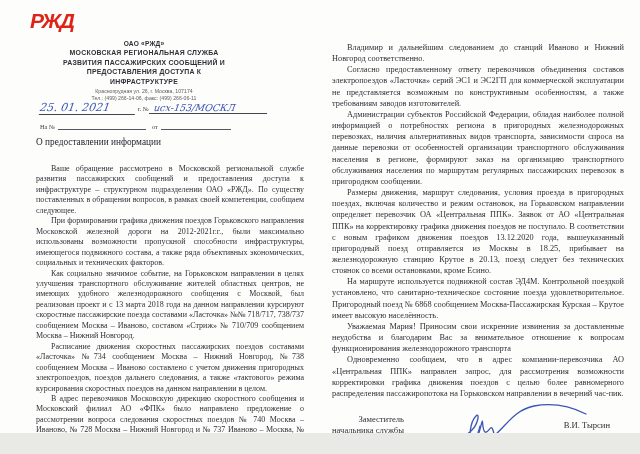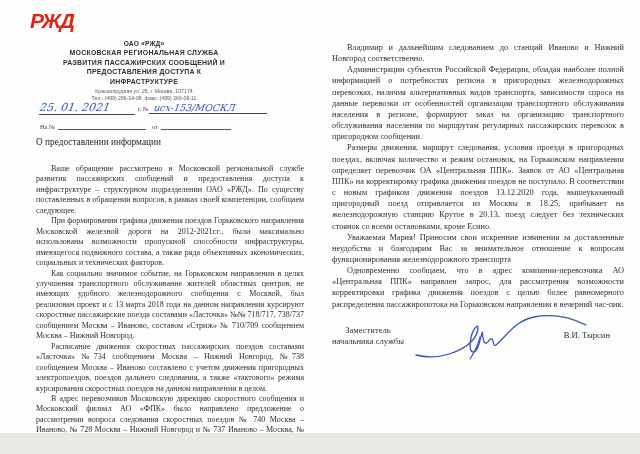--- a/index.html
+++ b/index.html
@@ -31,21 +31,21 @@
   .subject{position:absolute;left:36px;top:137px;font-size:9.3px;color:#24242e;}
 
   
   .col{position:absolute;text-align:justify;}
   .col p{margin:0;text-indent:15px;}
   .col-left{left:36px;top:164px;width:268px;font-size:8px;line-height:10.45px;}
   .col-right{left:332px;top:22px;width:292px;font-size:8.3px;line-height:11.15px;margin-top:20px;}
 
   
   .sig-row{position:relative;display:flex;justify-content:space-between;
-           margin-top:15px;font-size:8.6px;line-height:11px;text-align:center;}
+           margin-top:15px;font-size:8.6px;line-height:11px;text-align:right;}
   .sig-name{align-self:center;margin-right:14px;}
   .sig-svg{position:absolute;left:78px;top:-14px;pointer-events:none;}
 </style>
 </head>
 <body>
 
 <div class="page">
 
   <div class="logo">
     <svg width="58" height="26" viewBox="0 0 58 26">
@@ -82,22 +82,24 @@
   <div class="col col-left">
     <p>Ваше обращение рассмотрено в Московской региональной службе развития пассажирских сообщений и предоставления доступа к инфраструктуре – структурном подразделении ОАО «РЖД». По существу поставленных в обращении вопросов, в рамках своей компетенции, сообщаем следующее.</p>
     <p>При формировании графика движения поездов Горьковского направления Московской железной дороги на 2012-2021г.г., были максимально использованы возможности пропускной способности инфраструктуры, имеющегося подвижного состава, а также ряда объективных экономических, социальных и технических факторов.</p>
     <p>Как социально значимое событие, на Горьковском направлении в целях улучшения транспортного обслуживание жителей областных центров, не имеющих удобного железнодорожного сообщения с Москвой, был реализован проект и с 13 марта 2018 года на данном направлении курсируют скоростные пассажирские поезда составами «Ласточка» №№ 718/717, 738/737 сообщением Москва – Иваново, составом «Стриж» № 710/709 сообщением Москва – Нижний Новгород.</p>
     <p>Расписание движения скоростных пассажирских поездов составами «Ласточка» №734 сообщением Москва – Нижний Новгород, №738 сообщением Москва – Иваново составлено с учетом движения пригородных электропоездов, поездов дальнего следования, а также «тактового» режима курсирования скоростных поездов на данном направлении в целом.</p>
     <p>В адрес перевозчиков Московскую дирекцию скоростного сообщения и Московский филиал АО «ФПК» было направлено предложение о рассмотрении вопроса следования скоростных поездов № 740 Москва – Иваново, № 728 Москва – Нижний Новгород и № 737 Иваново – Москва, № 727 Нижний Новгород – Москва (следующих с интервалом 5 и 19 минут) на участке Москва – Владимир сдвоенным подвижным составом с разъединением по станции</p>
   </div>
 
   <div class="col col-right">
     <p>Владимир и дальнейшим следованием до станций Иваново и Нижний Новгород соответственно.</p>
+    <p>Согласно предоставленному ответу перевозчиков объединения составов электропоездов «Ласточка» серий ЭС1 и ЭС2ГП для коммерческой эксплуатации не представляется возможным по конструктивным особенностям, а также требованиям заводов изготовителей.</p>
     <p>Администрации субъектов Российской Федерации, обладая наиболее полной информацией о потребностях региона в пригородных железнодорожных перевозках, наличия альтернативных видов транспорта, зависимости спроса на данные перевозки от особенностей организации транспортного обслуживания населения в регионе, формируют заказ на организацию транспортного обслуживания населения по маршрутам регулярных пассажирских перевозок в пригородном сообщении.</p>
     <p>Размеры движения, маршрут следования, условия проезда в пригородных поездах, включая количество и режим остановок, на Горьковском направлении определяет перевозчик ОА «Центральная ППК». Заявок от АО «Центральная ППК» на корректировку графика движения поездов не поступало. В соответствии с новым графиком движения поездов 13.12.2020 года, вышеуказанный пригородный поезд отправляется из Москвы в 18.25, прибывает на железнодорожную станцию Крутое в 20.13, поезд следует без технических стоянок со всеми остановками, кроме Есино.</p>
+    <p>На маршруте используется подвижной состав ЭД4М. Контрольной поездкой установлено, что санитарно-техническое состояние поезда удовлетворительное. Пригородный поезд № 6868 сообщением Москва-Пассажирская Курская – Крутое имеет высокую населённость.</p>
     <p>Уважаемая Мария! Приносим свои искренние извинения за доставленные неудобства и благодарим Вас за внимательное отношение к вопросам функционирования железнодорожного транспорта</p>
     <p>Одновременно сообщаем, что в адрес компании-перевозчика АО «Центральная ППК» направлен запрос, для рассмотрения возможности корректировки графика движения поездов с целью более равномерного распределения пассажиропотока на Горьковском направлении в вечерний час-пик.</p>
 
     <div class="sig-row">
       <div>
         <div>Заместитель</div>
         <div>начальника службы</div>
       </div>
       <svg class="sig-svg" width="180" height="52" viewBox="0 0 180 52">
         <path d="M6 44 C 30 50, 52 40, 62 30 C 68 24, 70 12, 66 16 C 60 22, 58 40, 63 41 C 68 42, 70 28, 72 22 C 73 18, 72 30, 75 32 C 78 34, 80 26, 82 28 C 84 30, 83 36, 86 34 C 96 26, 104 10, 124 6 C 146 2, 164 8, 176 14" fill="none" stroke-width="1.3" stroke-linecap="round" stroke="#3b55b5"></path>

